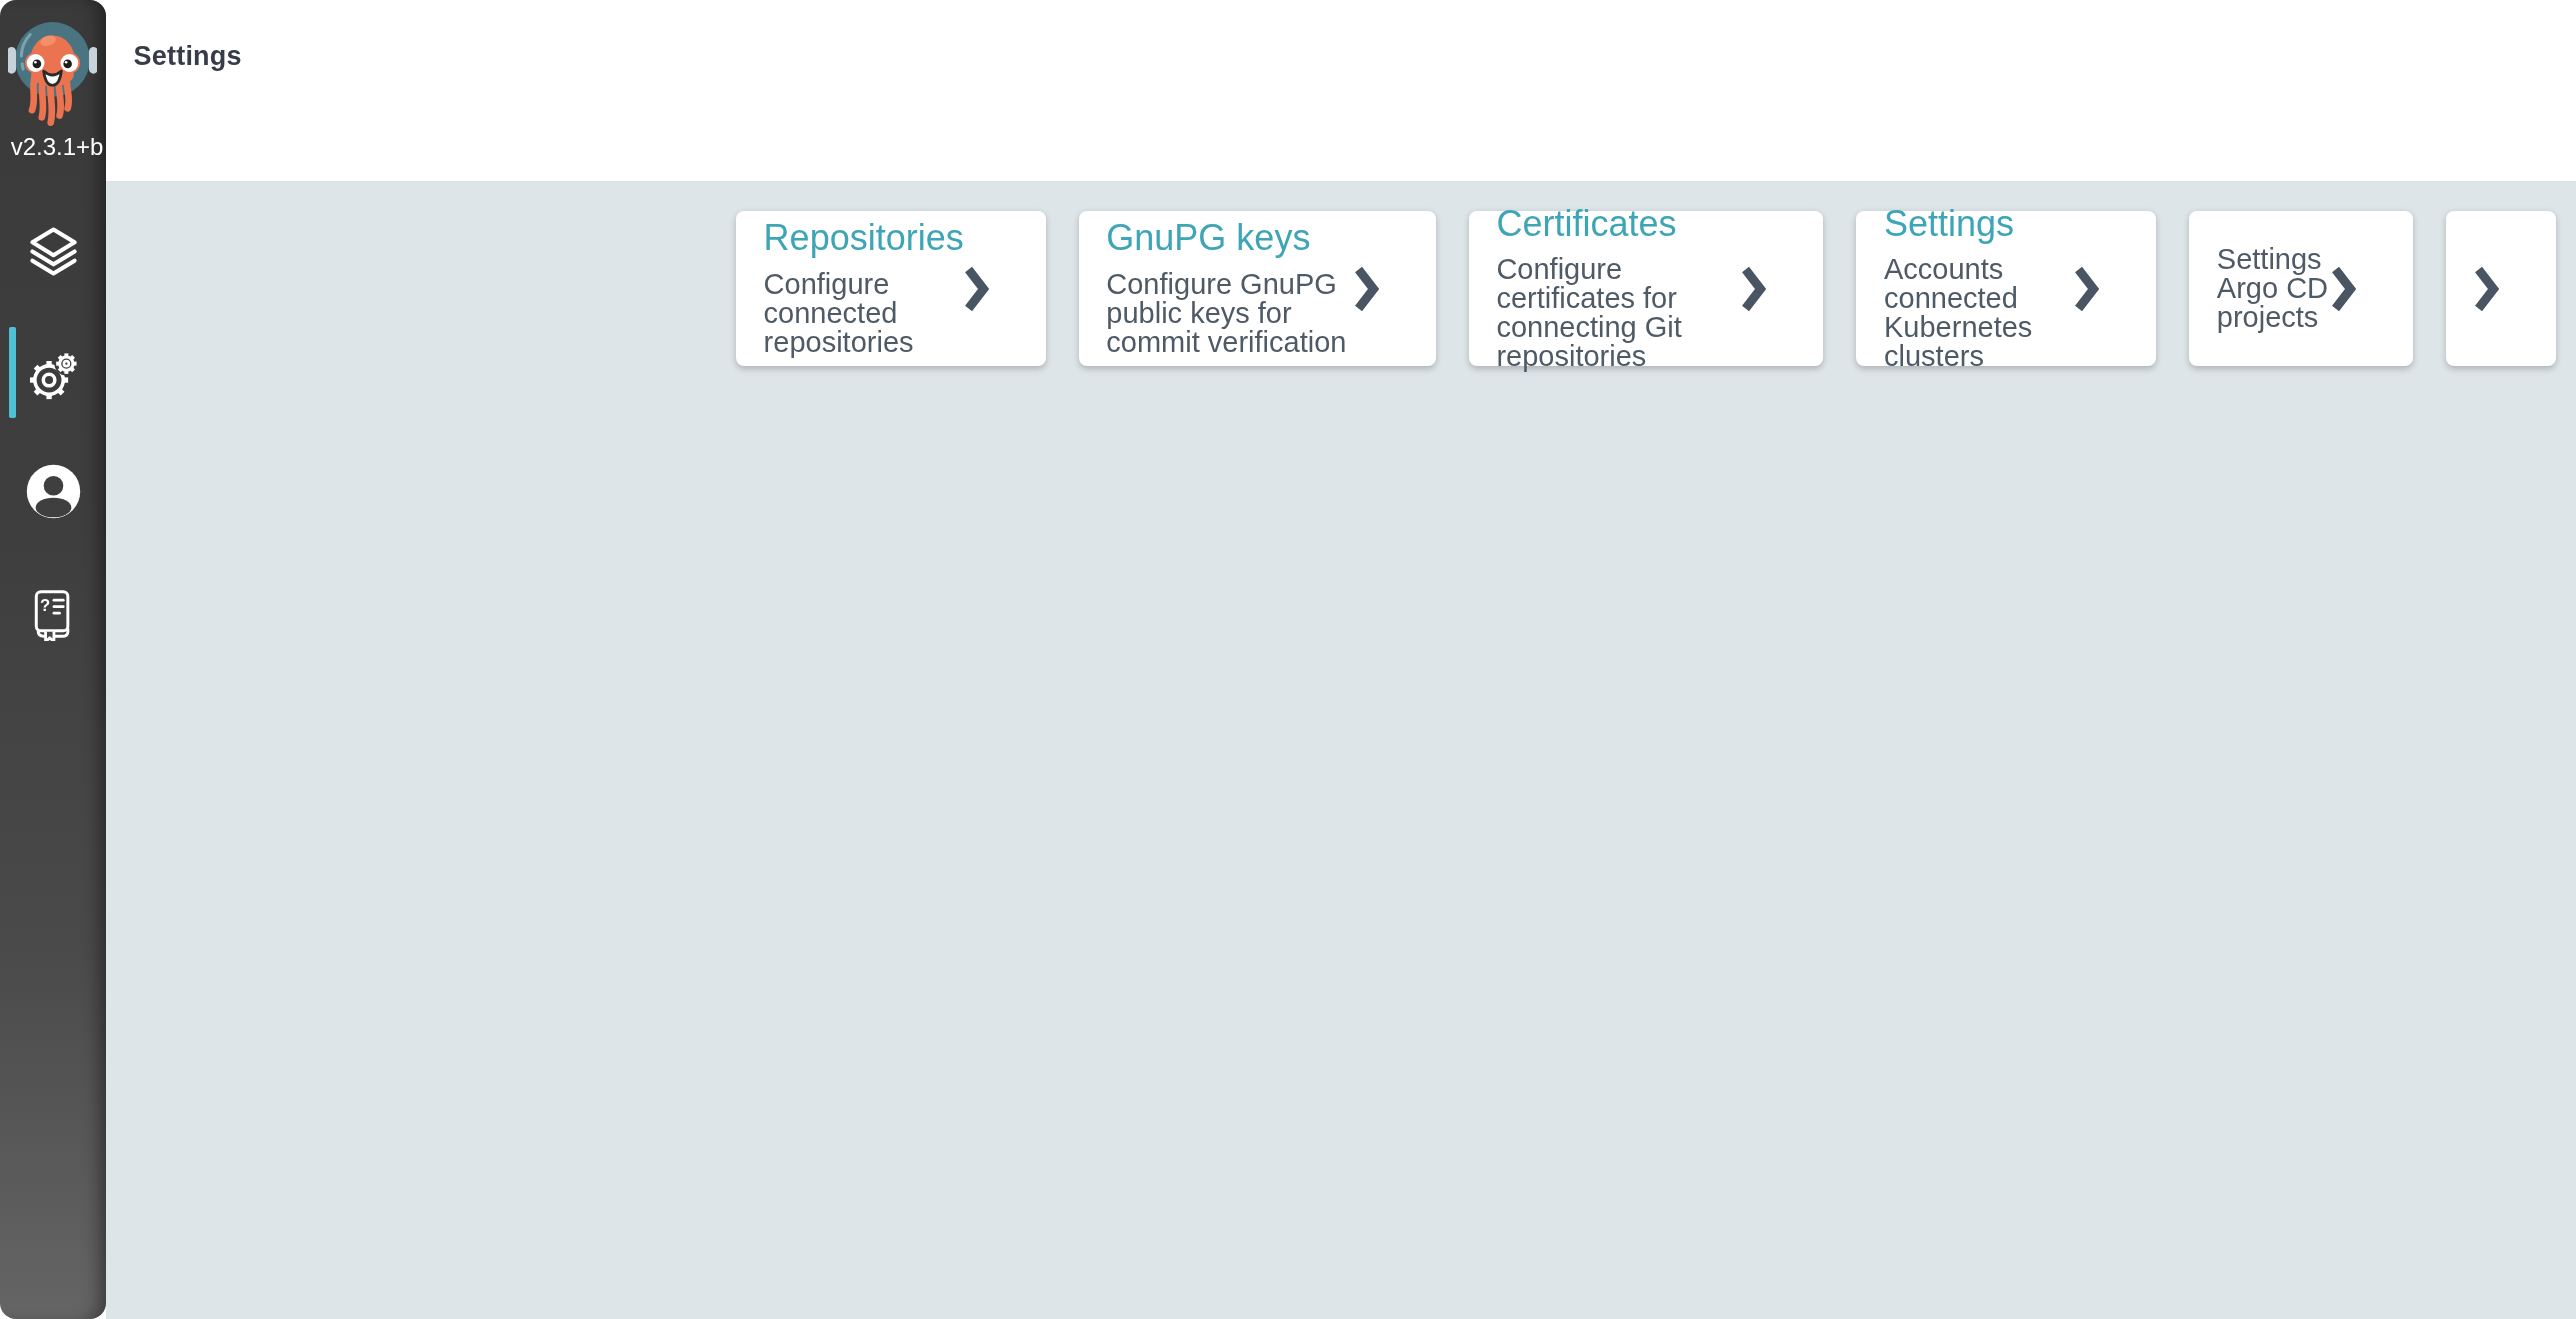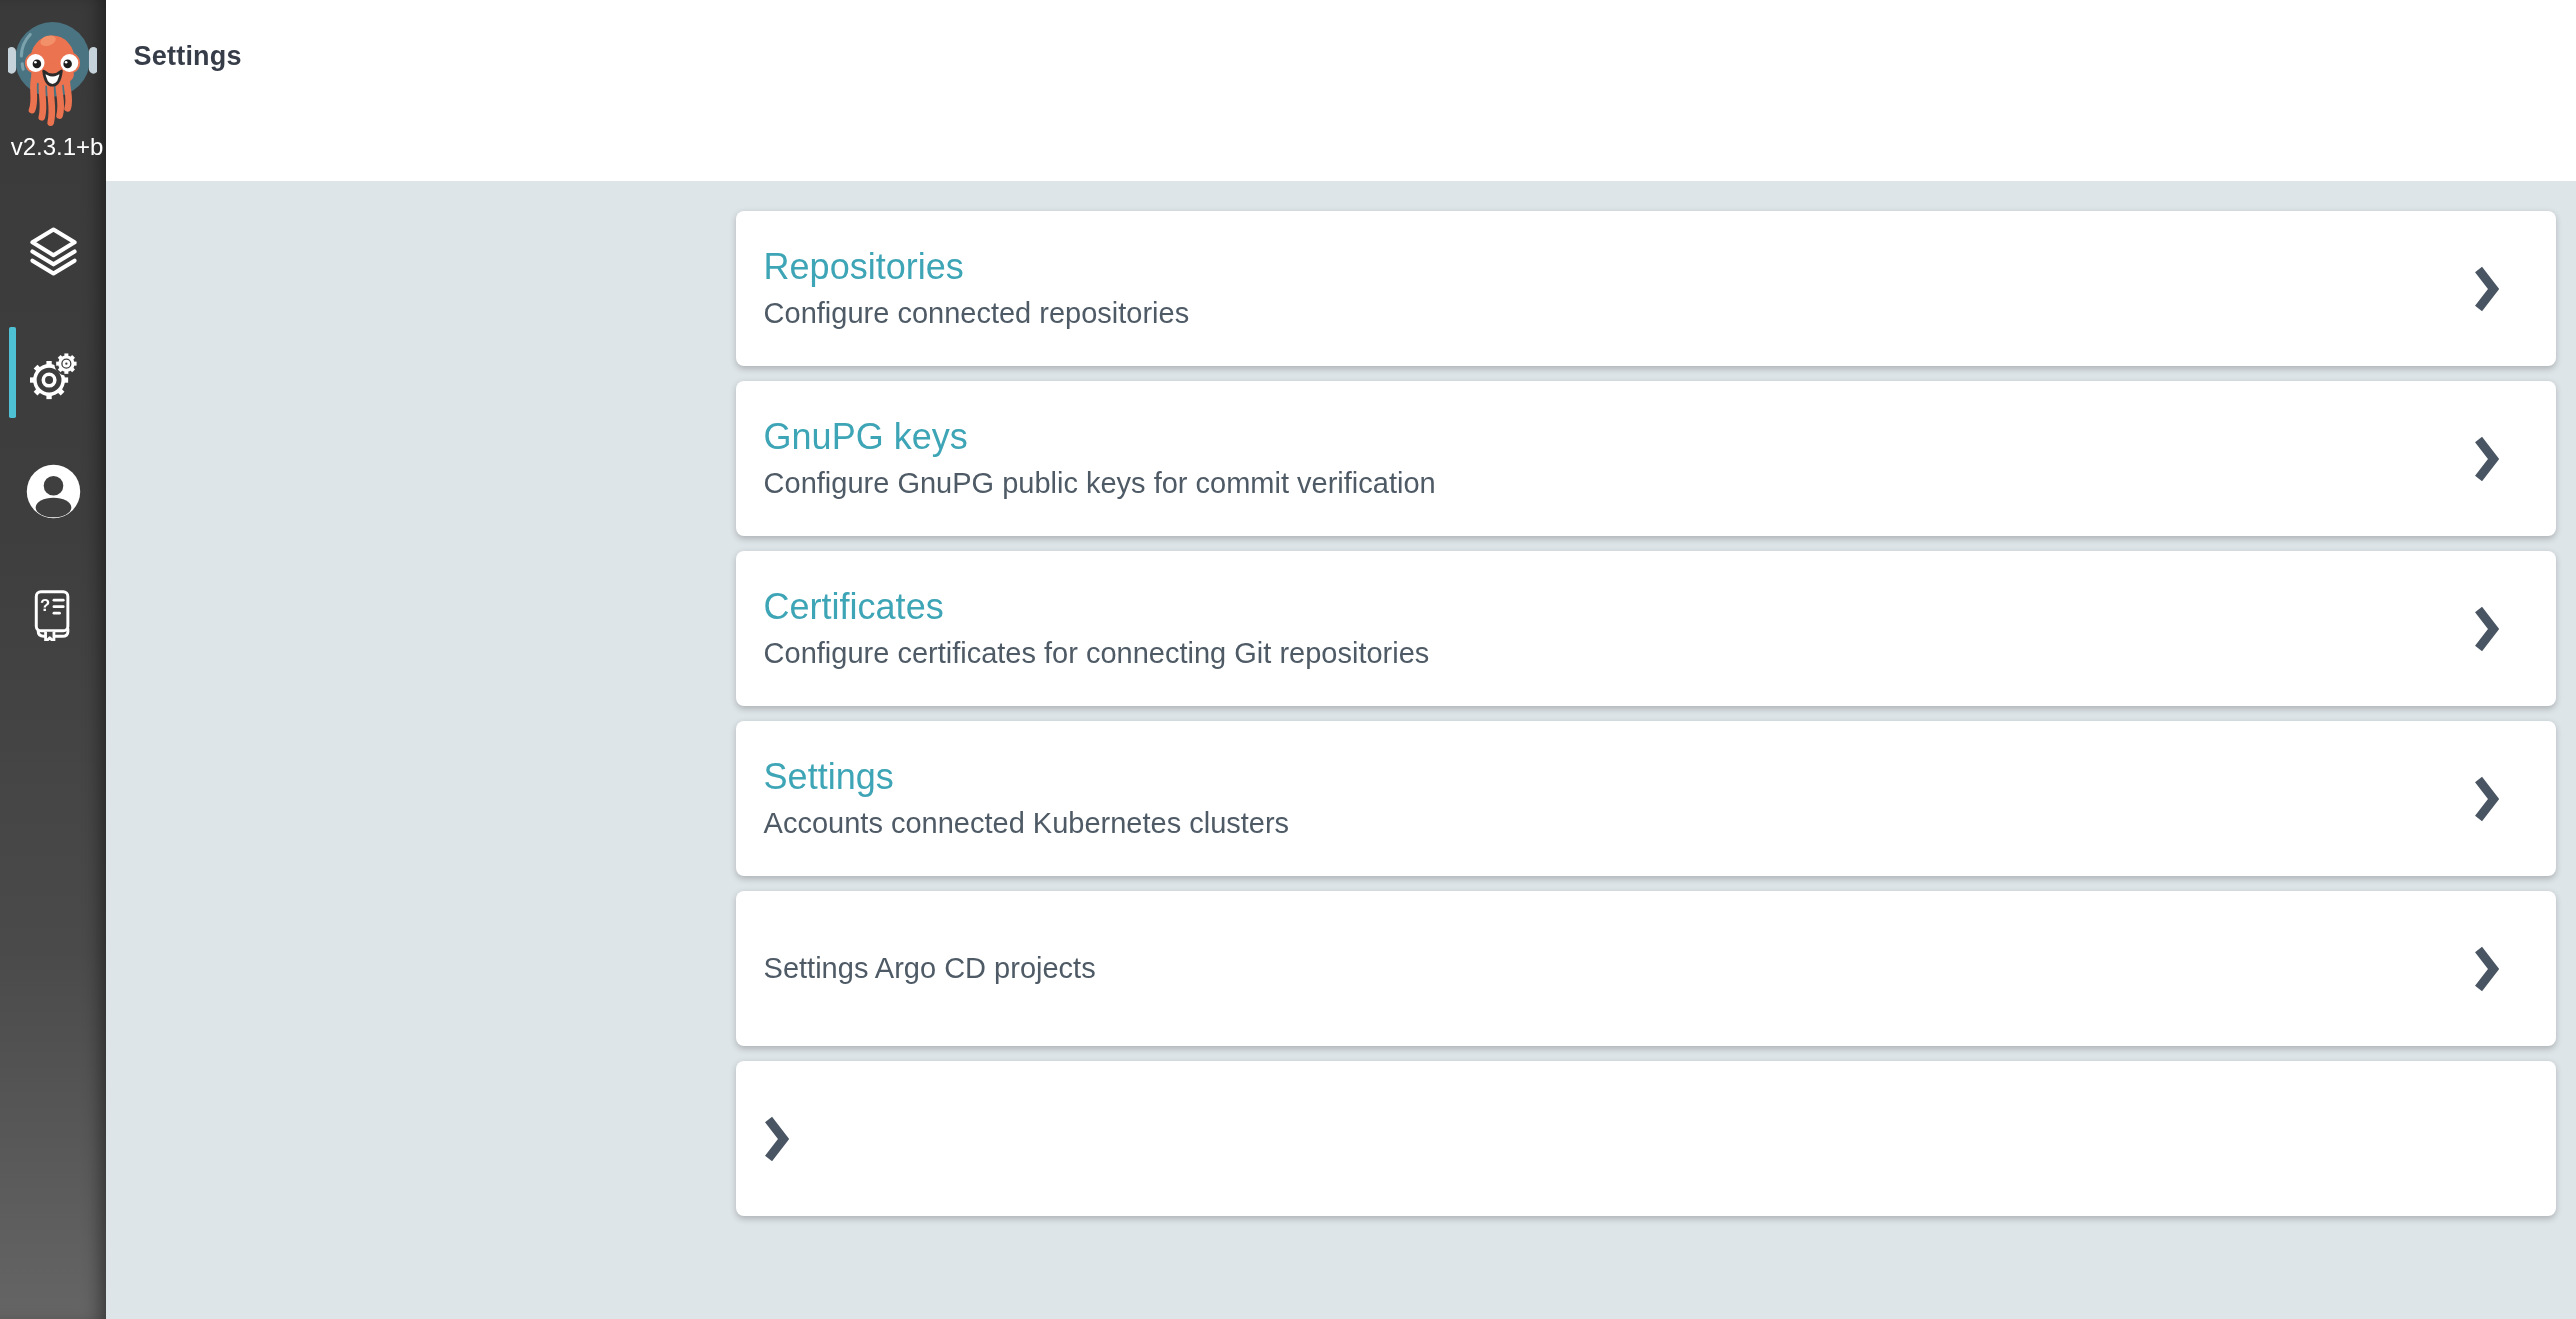--- a/index.html
+++ b/index.html
@@ -6,20 +6,21 @@
   body{
     width:2576px;height:1319px;position:relative;overflow:hidden;
     background:#ffffff;font-family:"Liberation Sans",sans-serif;
     -webkit-font-smoothing:antialiased;
   }
   
   .sidebar{
     position:absolute;left:0;top:0;width:106px;height:1319px;z-index:10;
     background:linear-gradient(180deg,#3a3a3a 0%,#3e3e3e 40%,#4a4a4a 72%,#656565 100%);
     box-shadow:inset -14.2px 0 18px -9px rgba(0,0,0,0.45);
+    border-radius:16px;
   }
   .logo{position:absolute;left:8px;top:14.2px;width:89px;height:114px;}
   .version{
     position:absolute;left:10.7px;top:133px;width:95px;overflow:hidden;
     color:#ffffff;font-size:24px;white-space:nowrap;
   }
   .nav-item{
     position:absolute;left:0;width:106px;height:59px;
     display:flex;align-items:center;justify-content:center;cursor:pointer;
   }
@@ -37,21 +38,21 @@
   .toolbar{
     position:absolute;left:106px;top:92px;right:0;height:90px;background:#ffffff;
   }
   
   .content{
     position:absolute;left:106px;top:181px;right:0;bottom:0;
     background:#dee5e8;
   }
   .card-list{
     position:absolute;left:630px;top:30px;width:1820px;
-    display:flex;flex-direction:column;gap:15px;
+    display:flex;gap:33px;justify-content:flex-end;
   }
   .card{
     background:#ffffff;border-radius:8px;height:155px;box-sizing:border-box;
     box-shadow:0 2.7px 6.2px rgba(0,0,0,0.22);
     display:flex;align-items:center;padding:0 57px 0 27.6px;cursor:pointer;
   }
   .card-text{flex:1;min-width:0;}
   .card-title{font-size:36px;font-weight:400;color:#3da5b6;line-height:1;margin-bottom:13.3px;}
   .card-desc{font-size:29px;color:#4e5a65;line-height:1;}
   .chevron{width:25px;height:44px;flex:0 0 auto;display:flex;align-items:center;}

